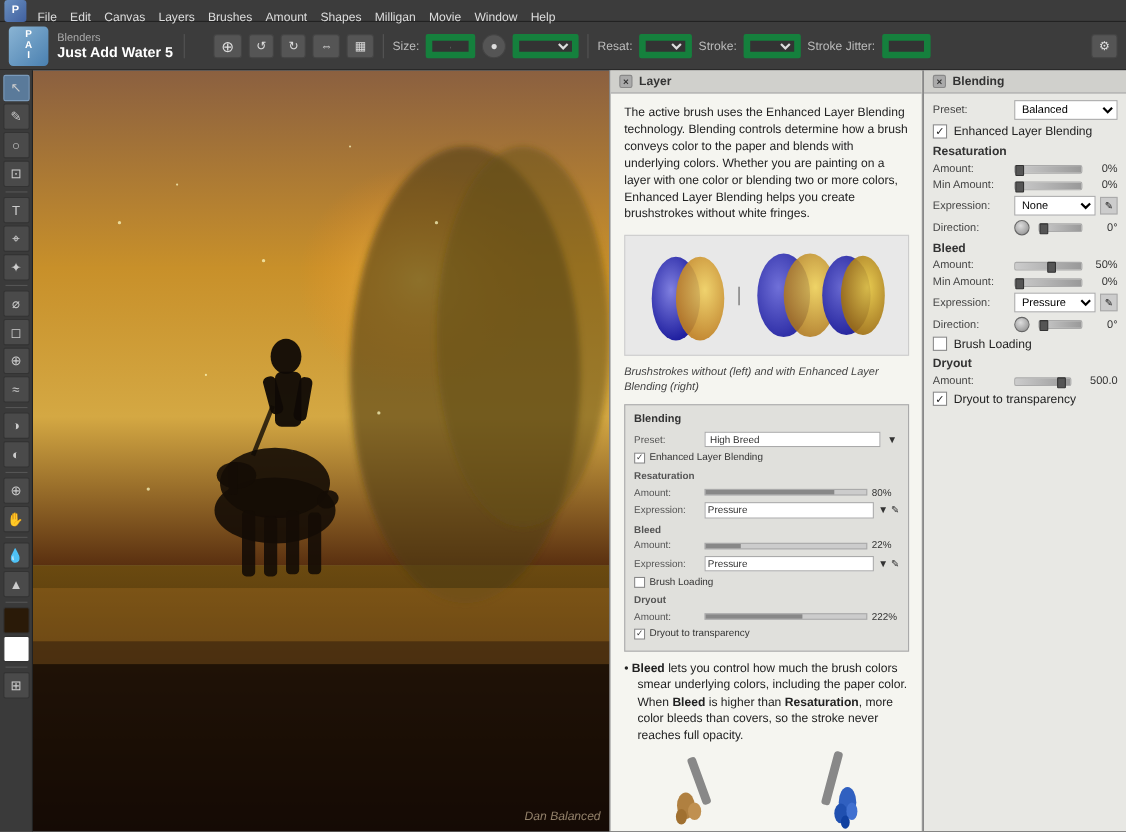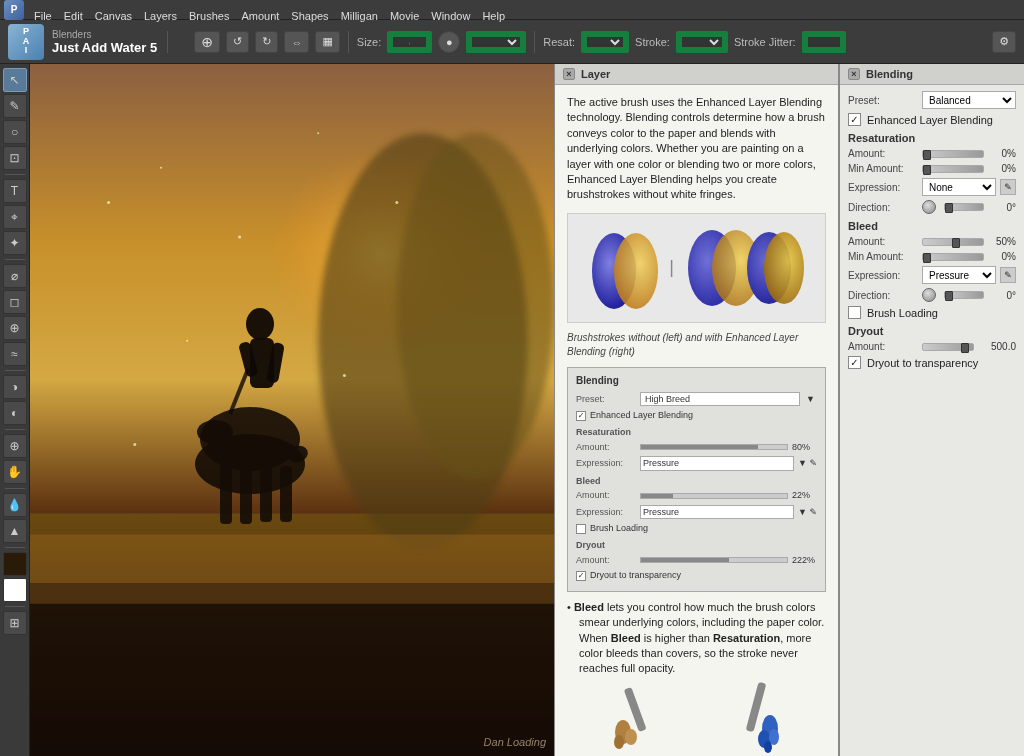--- a/index.html
+++ b/index.html
@@ -489,21 +489,21 @@
         </g>
 
         <g fill="rgba(15,10,5,0.95)" transform="translate(180,230)">
           <ellipse cx="50" cy="30" rx="14" ry="16"></ellipse>
           <rect x="40" y="44" width="24" height="50" rx="6"></rect>
           <rect x="28" y="50" width="12" height="35" rx="5" transform="rotate(-15,28,50)"></rect>
           <rect x="63" y="48" width="12" height="40" rx="5" transform="rotate(10,63,48)"></rect>
           <line x1="38" y1="75" x2="20" y2="120" stroke="rgba(15,10,5,0.8)" stroke-width="4"></line>
         </g>
       </svg>
-      <div style="position:absolute;bottom:8px;right:8px;color:rgba(200,180,150,0.7);font-size:11px;font-style:italic;">Dan Loading</div>
+      <div style="position:absolute;bottom:8px;right:8px;color:rgba(200,180,150,0.7);font-size:11px;font-style:italic;">Dan Balanced</div>
     </div>
   </div>
 
   <div id="hints-panel">
     <div class="panel-header">
       <div class="panel-close-btn">×</div>
       <span>Layer</span>
     </div>
     <div class="hints-content">
       <div class="hints-body">The active brush uses the Enhanced Layer Blending technology. Blending controls determine how a brush conveys color to the paper and blends with underlying colors. Whether you are painting on a layer with one color or blending two or more colors, Enhanced Layer Blending helps you create brushstrokes without white fringes.</div>

